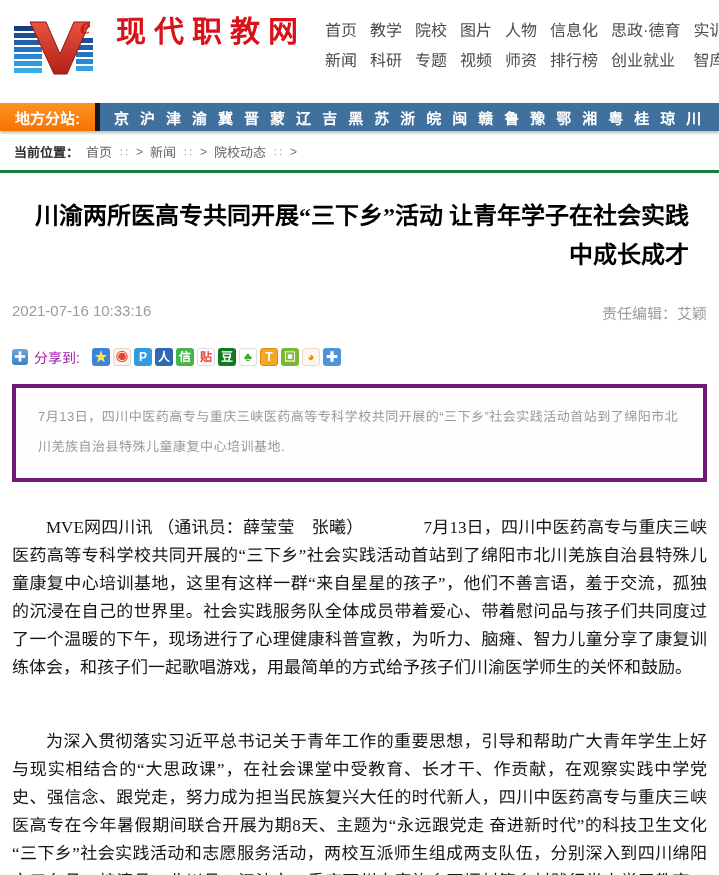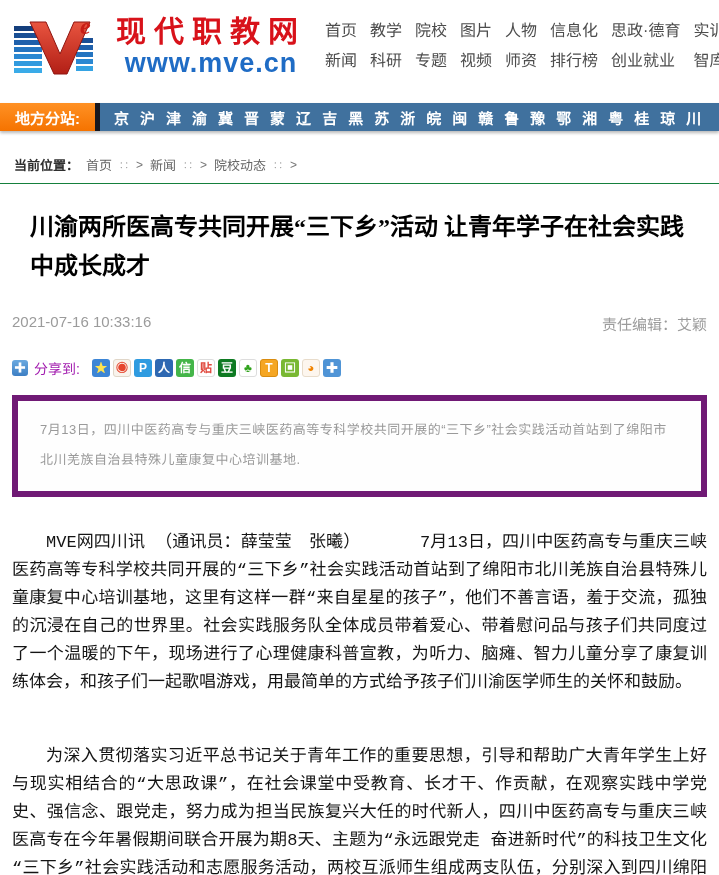--- a/index.html
+++ b/index.html
@@ -39,60 +39,60 @@
     display:flex; align-items:center; justify-content:center;
   }
   .region-divider { flex:0 0 5px; background:#17171f; }
   .region-list {
     display:flex; align-items:center; gap:11px; padding-left:14px; overflow:hidden;
   }
   .region-item { color:#fff; font-size:15px; font-weight:bold; cursor:pointer; }
 
   
   .breadcrumb {
-    padding:24px 14px 9px; font-size:13px; color:#666;
-    border-bottom:1px solid #15803d; display:flex; align-items:center; gap:7px;
+    padding:11px 14px 9px; font-size:13px; color:#666;
+    border-bottom:3px solid #15803d; display:flex; align-items:center; gap:7px;
   }
   .crumb-label { font-weight:bold; color:#2e2e2e; }
   .crumb-link { color:#666; cursor:pointer; }
   .crumb-icon { color:#9a9a9a; font-size:10px; }
   .crumb-sep { color:#777; font-size:12px; }
 
   
   .article { padding:0 12px; }
   .article-title {
-    margin:24px 18px 17px; text-align:left;
+    margin:24px 18px 17px; text-align:right;
     font-family:"Liberation Serif", serif; font-weight:bold;
     font-size:24px; line-height:39px; color:#000;
   }
   .article-meta {
     margin-top:27px; display:flex; justify-content:space-between; gap:78px;
     font-size:15px; color:#9b9b9b;
   }
   .share-row { margin:24px 0 0 0; display:flex; align-items:center; gap:4px; }
   .share-plus {
     width:16px; height:16px; border-radius:3px; background:linear-gradient(#6aa9e0,#3d7fc4);
     color:#fff; font-size:12px; line-height:16px; text-align:center; cursor:pointer;
   }
   .share-label { font-size:14px; color:#a21caf; margin:0 8px 0 2px; }
   .share-ico {
     width:18px; height:18px; border-radius:3px; margin-right:3px;
     display:inline-flex; align-items:center; justify-content:center;
     font-size:12px; font-weight:bold; cursor:pointer; line-height:1;
   }
 
   .summary-box {
-    margin:17px 0 0; border:6px solid #701a75; background:#fefefe;
+    margin:17px 0 0; border:4px solid #701a75; background:#fefefe;
     padding:14px 22px 16px; color:#9a9a9a; font-size:13px; line-height:30px;
     letter-spacing:0.5px;
   }
 
   .body-text { margin-top:32px; padding-bottom:24px; }
   .body-text p {
-    font-family:Liberation Mono, monospace;
+    font-family:Liberation Serif, serif;
     font-size:17px; line-height:28px; color:#141414;
     text-align:justify; text-indent:2em;
   }
   .body-text p + p { margin-top:46px; }
 </style>
 </head>
 <body>
 
 <div class="header">
   <div class="logo-wrap">
@@ -116,21 +116,20 @@
       <rect x="64" y="31" width="17" height="5" fill="#1f60ab"></rect>
       <rect x="64" y="38" width="17" height="5" fill="#2474c0"></rect>
       <rect x="64" y="45" width="17" height="5" fill="#2a88d2"></rect>
       <rect x="64" y="52" width="17" height="5" fill="#35a3e3"></rect>
 
       <path d="M18 8 L42 60 L55 60 L78 8 L62 8 L48 40 L34 8 Z" fill="url(#redG)" stroke="#8f1510" stroke-width="1"></path>
       <text x="68" y="20" font-size="24" font-style="italic" font-weight="bold" fill="#c81d15" font-family="Liberation Serif, serif">e</text>
     </svg>
     <div class="logo-text">
       <div class="site-name">现代职教网</div>
-      <div class="site-url">www.mve.cn</div>
     </div>
   </div>
   <nav class="nav" id="main-nav">
       <div class="nav-col">
         <span class="nav-item">首页</span>
         <span class="nav-item">新闻</span>
       </div>
       <div class="nav-col">
         <span class="nav-item">教学</span>
         <span class="nav-item">科研</span>

